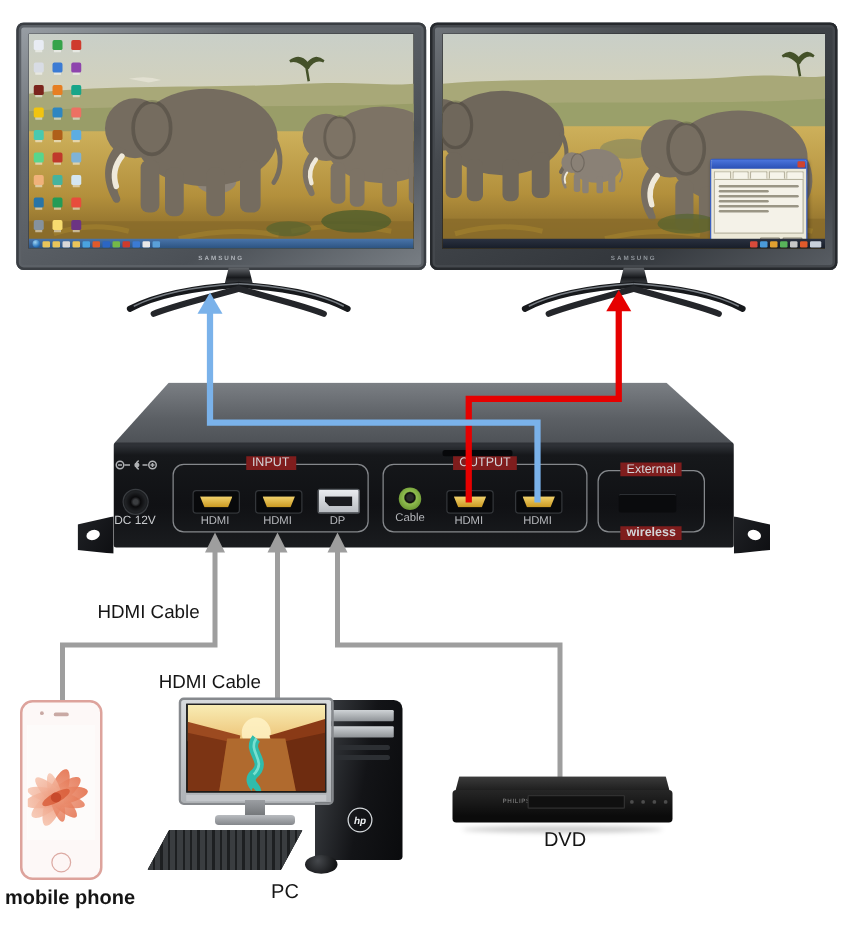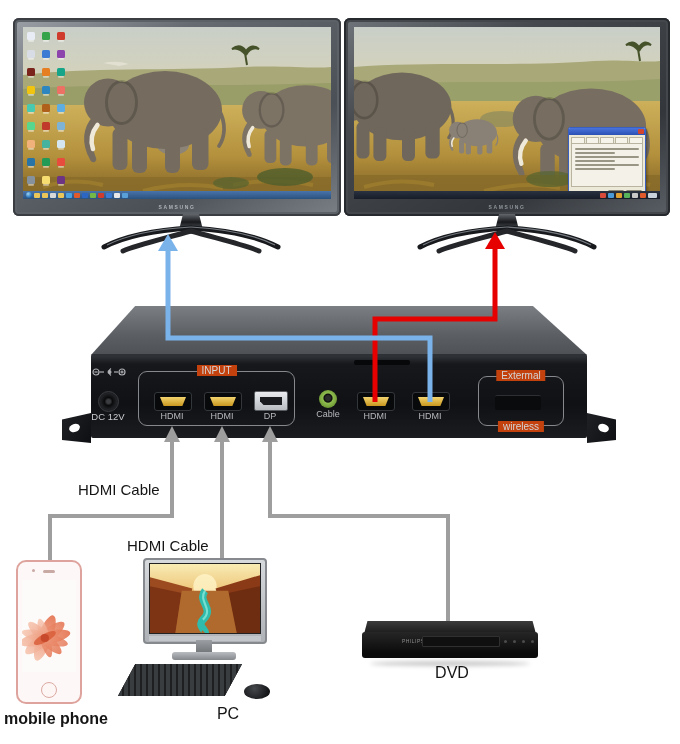--- a/index.html
+++ b/index.html
@@ -47,23 +47,23 @@
   .chassis-front{position:absolute;left:91px;top:354px;width:496px;height:84px;border-radius:2px;
     background:linear-gradient(180deg,#2e3136 0 3%,#16181b 12%,#101114 60%,#1a1c1f);}
   .vent{position:absolute;left:354px;top:360px;width:56px;height:5px;background:#07080a;border-radius:2px;}
   .ear{position:absolute;width:29px;height:30px;background:linear-gradient(120deg,#1f2125,#0e0f12);}
   .ear.left{left:62px;top:413px;clip-path:polygon(0 22%,100% 0,100% 100%,0 90%);}
   .ear.right{left:587px;top:413px;clip-path:polygon(0 0,100% 22%,100% 90%,0 100%);}
   .ear-hole{position:absolute;width:11px;height:8px;background:#fff;border-radius:50%;}
   .ear.left .ear-hole{left:7px;top:11px;transform:rotate(-18deg);}
   .ear.right .ear-hole{left:11px;top:11px;transform:rotate(18deg);}
   .pgroup{position:absolute;border:1.5px solid #85888c;border-radius:9px;}
-  .pgroup-label{position:absolute;top:-7px;left:50%;transform:translateX(-50%);background:#c2410c;
+  .pgroup-label{position:absolute;top:-7px;left:50%;transform:translateX(-50%);background:#7f1d1d;
     padding:0 5px;font-size:10px;color:#d3d5d8;white-space:nowrap;}
-  .pgroup-label.bottom{top:auto;bottom:-7px;}
+  .pgroup-label.bottom{top:auto;bottom:-7px;font-weight:bold;}
   .hdmi{position:absolute;width:36px;height:17px;border-radius:3px;background:#08090b;border:1px solid #33363a;
     display:flex;align-items:center;justify-content:center;}
   .hdmi i{display:block;width:26px;height:9px;background:linear-gradient(180deg,#f2d36e,var(--hdmi-gold,#c9971f));
     clip-path:polygon(0 0,100% 0,86% 100%,14% 100%);}
   .dp{position:absolute;width:32px;height:18px;border-radius:2px;background:linear-gradient(#e9ebee,#b9bdc2);
     border:1px solid #595d62;display:flex;align-items:center;justify-content:center;}
   .dp i{display:block;width:22px;height:8px;background:#1a1b1e;
     clip-path:polygon(0 0,100% 0,100% 100%,16% 100%,0 52%);}
   .audio{position:absolute;width:18px;height:18px;border-radius:50%;
     background:radial-gradient(circle at 50% 45%,#2a2a2a 0 18%,#0b0b0b 30%,var(--audio-green,#8fbc4f) 38%,#6f9a35 72%,#43631c 100%);}
@@ -309,20 +309,23 @@
   <div class="hdmi" style="left:204px;top:392px;">
       <i></i>
     </div>
   <div class="dp" style="left:254px;top:391px;">
       <i></i>
     </div>
   <div class="port-label" style="left:148px;top:411px;">HDMI</div>
   <div class="port-label" style="left:198px;top:411px;">HDMI</div>
   <div class="port-label" style="left:246px;top:411px;">DP</div>
 
+  <div class="pgroup" style="left:306px;top:371px;width:162px;height:53px;">
+    <span class="pgroup-label">OUTPUT</span>
+  </div>
   <div class="audio" style="left:319px;top:390px;"></div>
   <div class="port-label" style="left:304px;top:409px;">Cable</div>
   <div class="hdmi" style="left:357px;top:392px;">
       <i></i>
     </div>
   <div class="hdmi" style="left:412px;top:392px;">
       <i></i>
     </div>
   <div class="port-label" style="left:351px;top:411px;">HDMI</div>
   <div class="port-label" style="left:406px;top:411px;">HDMI</div>
@@ -379,20 +382,27 @@
           <ellipse rx="22" ry="6" fill="url(#petal)" transform="rotate(45)" opacity=".85"></ellipse>
           <ellipse rx="20" ry="5" fill="url(#petal)" transform="rotate(75)" opacity=".8"></ellipse>
           <ellipse rx="12" ry="4" fill="#d85a36" transform="rotate(-30)" opacity=".8"></ellipse>
           <circle r="4" fill="#c84a2c"></circle>
         </g>
       </svg>
     </div>
     <span class="phone-home"></span>
   </div>
 
+  <div class="tower">
+    <span class="tower-slot" style="top:8px;"></span>
+    <span class="tower-slot" style="top:21px;"></span>
+    <span class="tower-vent" style="top:36px;"></span>
+    <span class="tower-vent" style="top:44px;"></span>
+    <span class="hp-logo">hp</span>
+  </div>
   <div class="monitor">
     <div class="monitor-screen">
       <svg width="100%" height="100%" viewBox="0 0 104 62" preserveAspectRatio="none">
         <defs>
           <linearGradient id="csky" x1="0" y1="0" x2="0" y2="1">
             <stop offset="0" stop-color="#f8ecb4"></stop>
               <stop offset="1" stop-color="#edc275"></stop>
           </linearGradient>
         </defs>
         <rect width="104" height="26" fill="url(#csky)"></rect>

